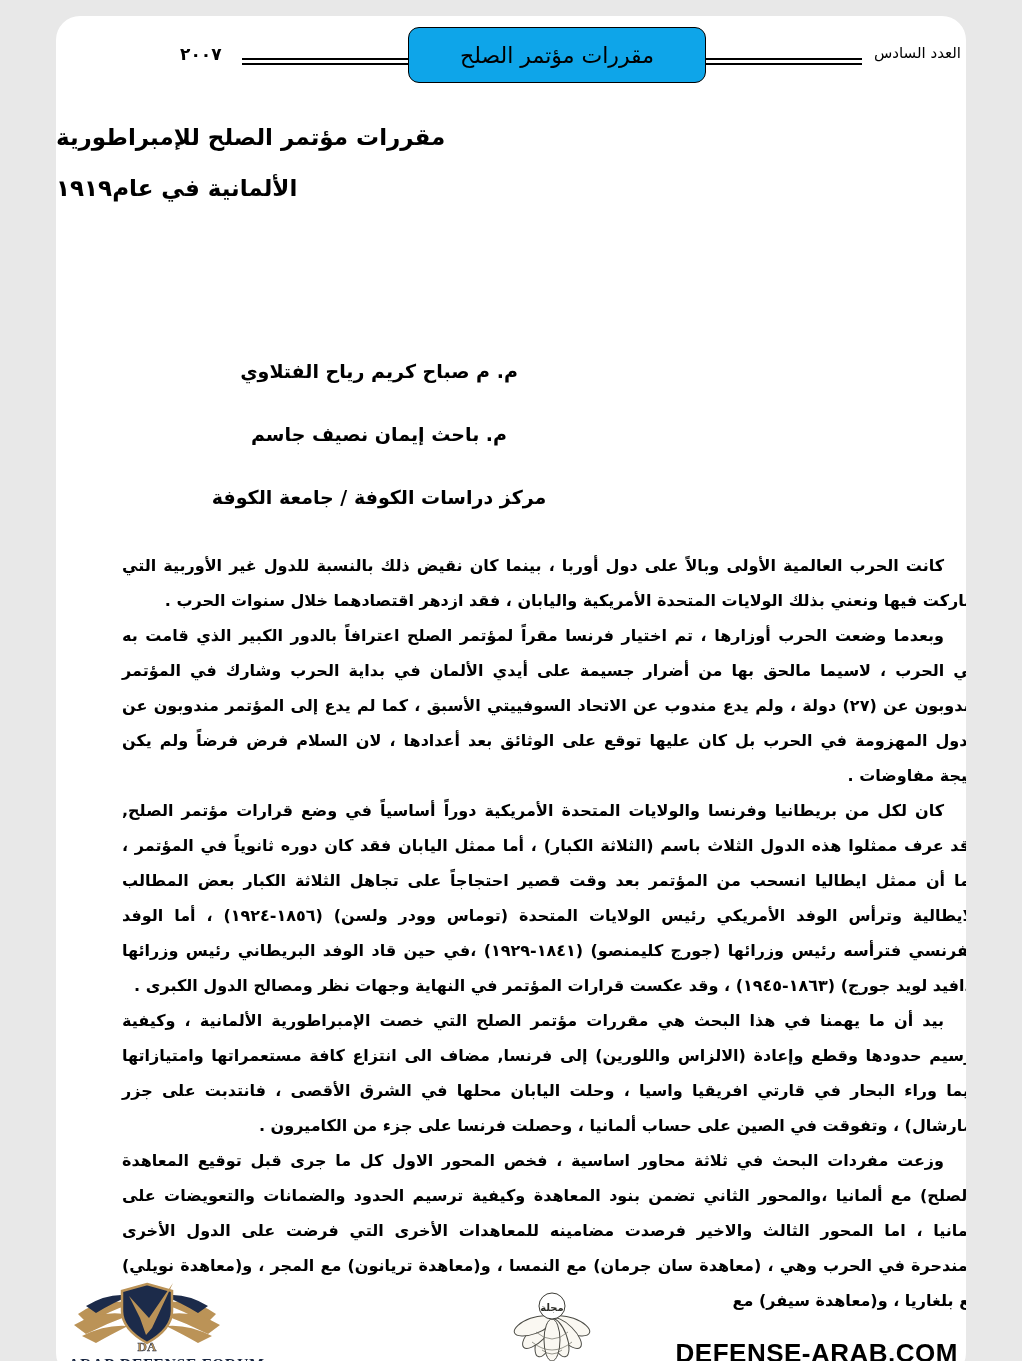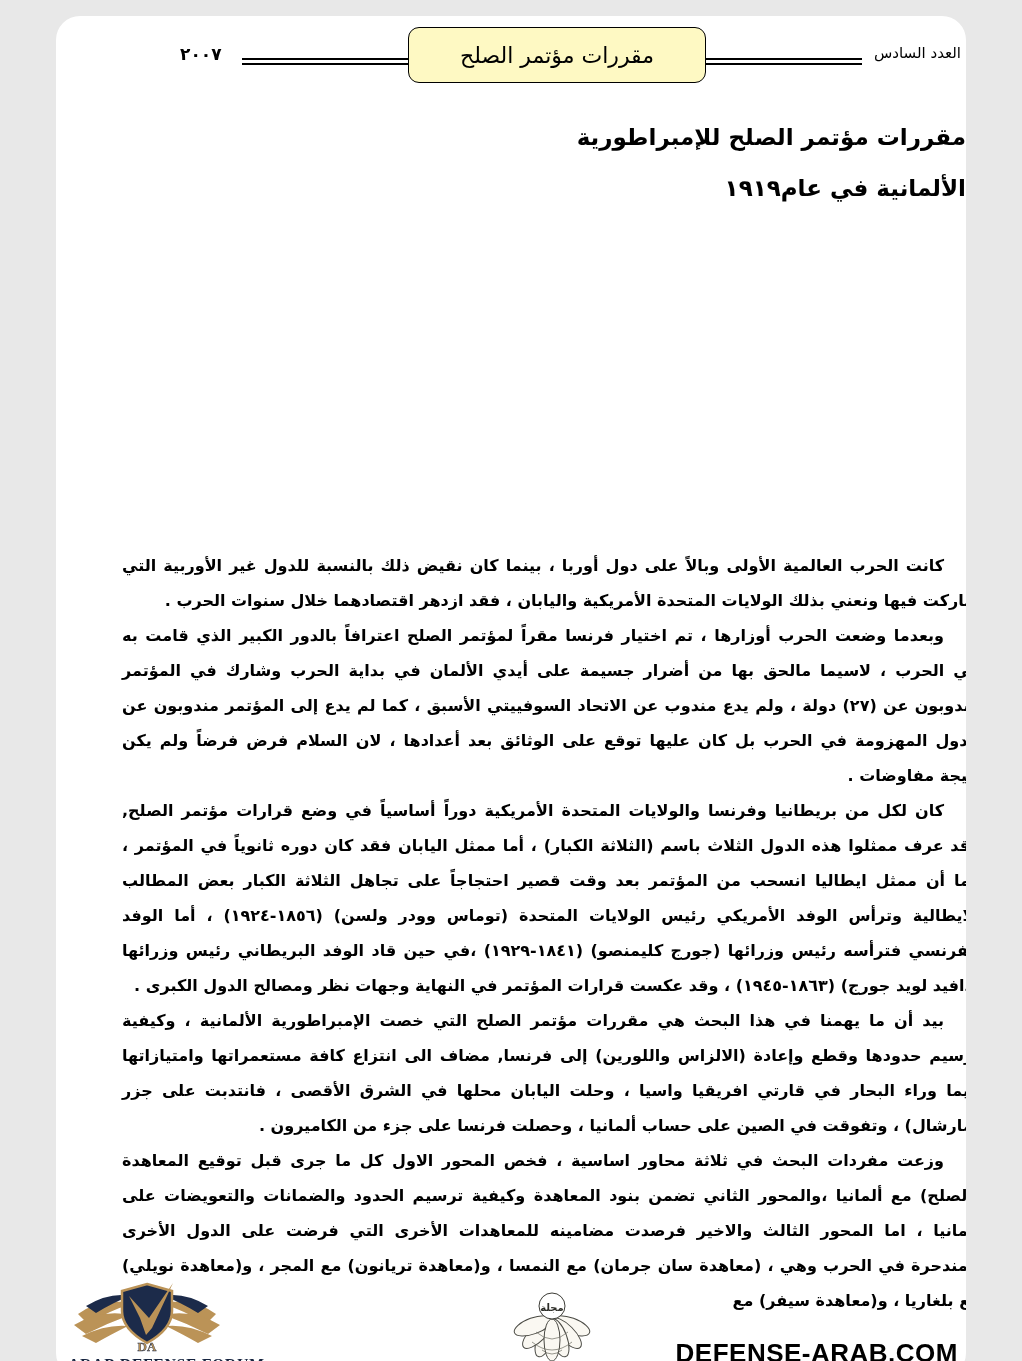--- a/index.html
+++ b/index.html
@@ -21,31 +21,31 @@
   .hdr-rule{
     position:absolute;top:42px;height:3px;
     border-top:2px solid #000;border-bottom:2px solid #000;
   }
   .hdr-rule.left{left:186px;width:166px;}
   .hdr-rule.right{left:650px;width:156px;}
   .hdr-box{
     position:absolute;left:352px;top:11px;width:296px;height:54px;
     border:1.8px solid #000;border-radius:11px;
     display:flex;align-items:center;justify-content:center;
-    background:#fef9c3;
+    background:#0ea5e9;
   }
   .hdr-box .t{font-size:22px;direction:rtl;white-space:nowrap;}
   .hdr-issue{
     position:absolute;left:818px;top:28px;
     font-size:15px;direction:rtl;
   }
   
   .art-title{
     position:absolute;left:0;top:96px;width:100%;
-    text-align:right;direction:rtl;
+    text-align:left;direction:rtl;
     font-size:23px;font-weight:bold;line-height:51px;
   }
   
   .authors{
     position:absolute;left:128px;top:344px;width:390px;
     text-align:center;direction:rtl;
     font-size:19px;font-weight:bold;
   }
   .authors .a{margin-bottom:41px;white-space:nowrap;}
   
@@ -89,20 +89,25 @@
     <span class="t">مقررات مؤتمر  الصلح</span>
   </div>
   <div class="hdr-rule right"></div>
   <div class="hdr-issue">العدد السادس</div>
 
   <div class="art-title">
     <div>مقررات مؤتمر الصلح للإمبراطورية</div>
     <div>الألمانية في عام١٩١٩</div>
   </div>
 
+  <div class="authors">
+    <div class="a">م. م  صباح كريم رياح الفتلاوي</div>
+    <div class="a">م. باحث إيمان نصيف جاسم</div>
+    <div class="a">مركز دراسات الكوفة / جامعة الكوفة</div>
+  </div>
 
   <div class="body-text">
     <p>كانت الحرب العالمية الأولى وبالاً على دول أوربا ، بينما كان نقيض ذلك بالنسبة للدول غير الأوربية التي شاركت فيها ونعني بذلك الولايات المتحدة الأمريكية واليابان ، فقد ازدهر اقتصادهما خلال سنوات الحرب .</p>
     <p>وبعدما وضعت الحرب أوزارها ، تم اختيار فرنسا مقراً لمؤتمر الصلح اعترافاً بالدور الكبير الذي قامت به في الحرب ، لاسيما مالحق بها من أضرار جسيمة على أيدي الألمان في بداية الحرب  وشارك في المؤتمر مندوبون عن (٢٧) دولة ، ولم يدع مندوب عن الاتحاد السوفييتي الأسبق ، كما لم يدع إلى المؤتمر مندوبون عن الدول المهزومة في الحرب بل كان عليها توقع على الوثائق بعد أعدادها ، لان السلام فرض فرضاً ولم يكن نتيجة مفاوضات .</p>
     <p>كان لكل من بريطانيا وفرنسا والولايات المتحدة الأمريكية دوراً أساسياً في وضع قرارات مؤتمر الصلح, وقد عرف ممثلوا هذه الدول الثلاث باسم (الثلاثة الكبار) ، أما ممثل اليابان فقد كان دوره  ثانوياً في المؤتمر ، كما أن ممثل ايطاليا انسحب من المؤتمر بعد وقت قصير احتجاجاً على تجاهل الثلاثة الكبار بعض المطالب الايطالية وترأس الوفد الأمريكي رئيس الولايات المتحدة (توماس وودر ولسن) (١٨٥٦-١٩٢٤) ،  أما الوفد الفرنسي فترأسه رئيس وزرائها (جورج كليمنصو) (١٨٤١-١٩٢٩) ،في حين قاد  الوفد البريطاني رئيس وزرائها (دافيد لويد جورج) (١٨٦٣-١٩٤٥) ، وقد عكست قرارات المؤتمر في النهاية وجهات نظر ومصالح الدول الكبرى .</p>
     <p>بيد أن  ما يهمنا في هذا البحث هي مقررات مؤتمر الصلح التي خصت الإمبراطورية الألمانية ، وكيفية ترسيم حدودها وقطع وإعادة (الالزاس واللورين) إلى فرنسا, مضاف الى انتزاع  كافة مستعمراتها وامتيازاتها فيما وراء البحار في  قارتي  افريقيا واسيا ، وحلت اليابان محلها في الشرق الأقصى ، فانتدبت على جزر (مارشال) ، وتفوقت في الصين على حساب ألمانيا ، وحصلت فرنسا على جزء من الكاميرون .</p>
     <p>وزعت مفردات البحث في ثلاثة محاور اساسية ، فخص المحور الاول كل ما جرى قبل توقيع المعاهدة (الصلح) مع ألمانيا ،والمحور الثاني تضمن بنود المعاهدة وكيفية ترسيم الحدود والضمانات والتعويضات على ألمانيا ، اما المحور الثالث والاخير فرصدت مضامينه  للمعاهدات الأخرى التي فرضت على الدول الأخرى المندحرة في الحرب وهي ، (معاهدة سان جرمان) مع النمسا ، و(معاهدة تريانون) مع المجر ، و(معاهدة نويلي) مع بلغاريا ، و(معاهدة سيفر) مع</p>
   </div>
 
   <div class="page-num">٢٦٧</div>

